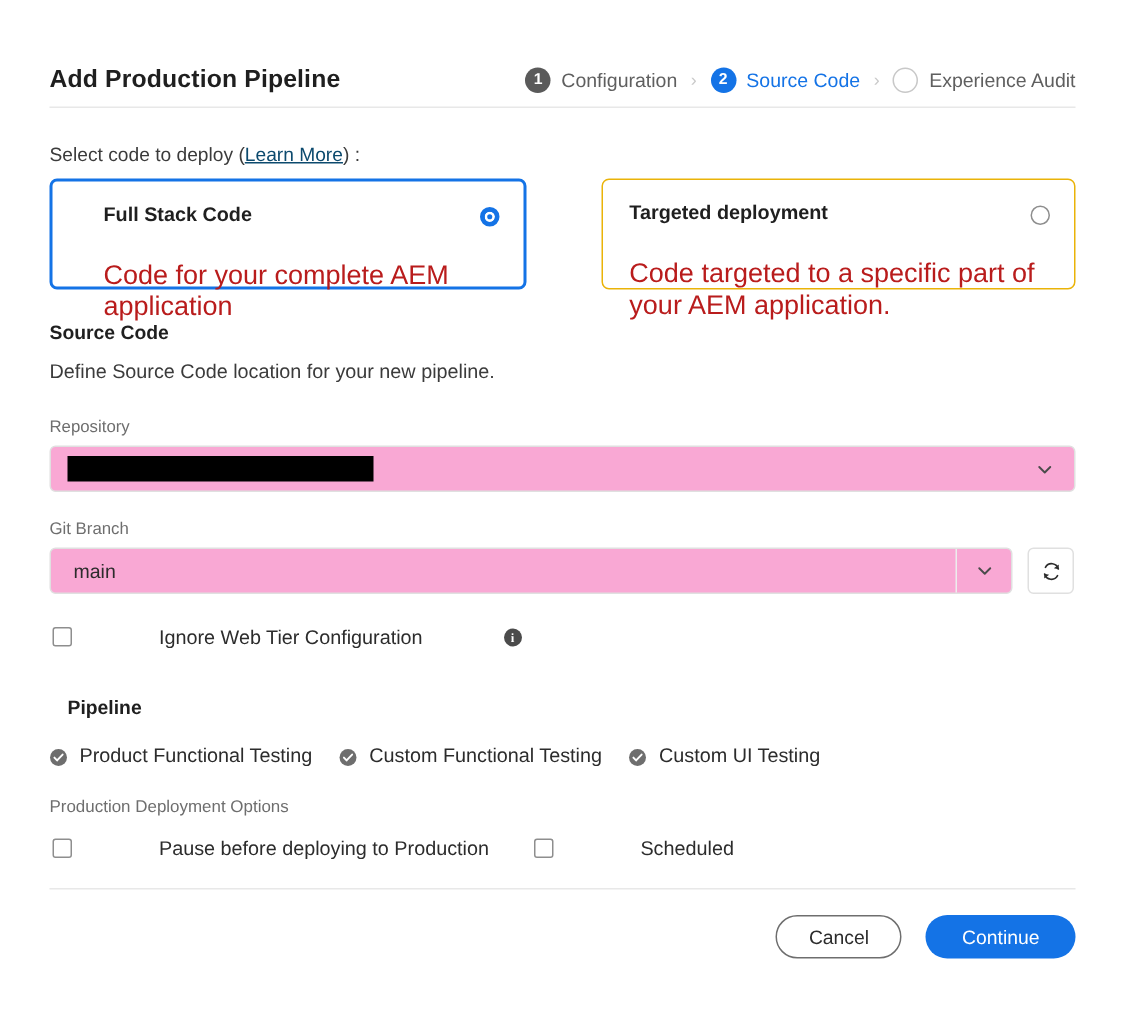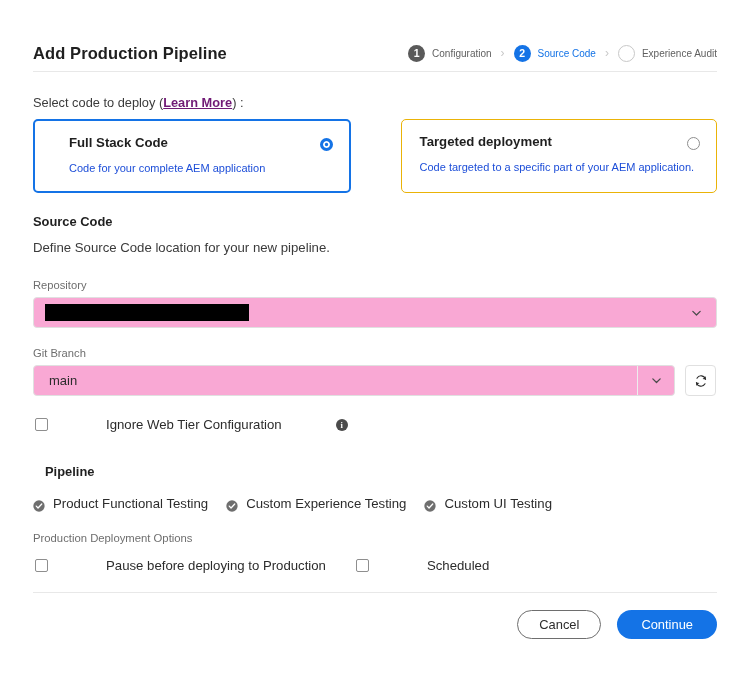--- a/index.html
+++ b/index.html
@@ -24,45 +24,45 @@
   .stepper { display: flex; align-items: center; gap: 0px; }
   .step { display: flex; align-items: center; gap: 7px; }
   .step-bullet {
     width: 17px; height: 17px; border-radius: 50%;
     display: flex; align-items: center; justify-content: center;
     font-size: 10.5px; font-weight: bold; color: #fff; flex: none;
   }
   .step-bullet.done { background: #5a5a5a; }
   .step-bullet.current { background: #1473e6; }
   .step-bullet.todo { background: transparent; border: 1.6px solid #c8c8c8; }
-  .step-label { font-size: 10px; color: #5f5f5f; white-space: nowrap; }
+  .step-label { font-size: 13px; color: #5f5f5f; white-space: nowrap; }
   .step-label.current { color: #1473e6; }
   .step-sep { color: #c9c9c9; font-size: 12px; margin: 0 9px; }
 
   .divider { position: absolute; left: 33px; width: 684px; height: 1px; background: #e8e8e8; }
   #divider-top { top: 71px; }
   #divider-bottom { top: 592px; }
 
   
   .deploy-label {
     position: absolute; left: 33px; top: 95px;
     font-size: 12.8px; color: #3b3b3b;
   }
-  .deploy-label a { color: #701a75; text-decoration: underline; font-weight: bold; }
+  .deploy-label a { color: #0c4a6e; text-decoration: underline; }
 
   
   .cards { position: absolute; left: 33px; top: 119px; width: 684px; display: flex; gap: 50px; }
   .card {
     width: 335px; height: 74px; border-radius: 5px; background: #fff;
     padding: 14px 16px 0 18px; position: relative;
   }
   .card.selected { border: 2px solid #1473e6; padding-left: 34px; }
   .card.unselected { border: 1px solid #eab308; }
   .card-title { font-size: 13.2px; font-weight: bold; color: #1f1f1f; }
-  .card-desc { font-size: 11px; color: #1d4ed8; margin-top: 12px; }
+  .card-desc { font-size: 18px; color: #b91c1c; margin-top: 23px; }
   .radio { position: absolute; right: 16px; top: 17px; width: 13px; height: 13px; border-radius: 50%; }
   .radio.on { border: 3.5px solid #1473e6; background: #1473e6; box-shadow: inset 0 0 0 1.8px #fff; }
   .radio.off { border: 1.4px solid #8e8e8e; background: #fff; }
 
   
   .section-head {
     position: absolute; left: 33px; font-size: 12.9px; font-weight: bold; color: #1f1f1f;
   }
   #source-code-head { top: 214px; }
   .section-sub { position: absolute; left: 33px; top: 240px; font-size: 13.2px; color: #3b3b3b; }
@@ -234,21 +234,21 @@
       <span class="pitem-label">Product Functional Testing</span>
     </div>
 
     <div class="pitem">
       <span class="pcheck">
         <svg width="12" height="12" viewBox="0 0 14 14">
             <circle cx="7" cy="7" r="6.6" fill="#6e6e6e"></circle>
             <path d="M3.8 7.1 L5.9 9.3 L10.2 4.7" fill="none" stroke="#fff" stroke-width="1.5" stroke-linecap="round" stroke-linejoin="round"></path>
           </svg>
       </span>
-      <span class="pitem-label">Custom Experience Testing</span>
+      <span class="pitem-label">Custom Functional Testing</span>
     </div>
 
     <div class="pitem">
       <span class="pcheck">
         <svg width="12" height="12" viewBox="0 0 14 14">
             <circle cx="7" cy="7" r="6.6" fill="#6e6e6e"></circle>
             <path d="M3.8 7.1 L5.9 9.3 L10.2 4.7" fill="none" stroke="#fff" stroke-width="1.5" stroke-linecap="round" stroke-linejoin="round"></path>
           </svg>
       </span>
       <span class="pitem-label">Custom UI Testing</span>

